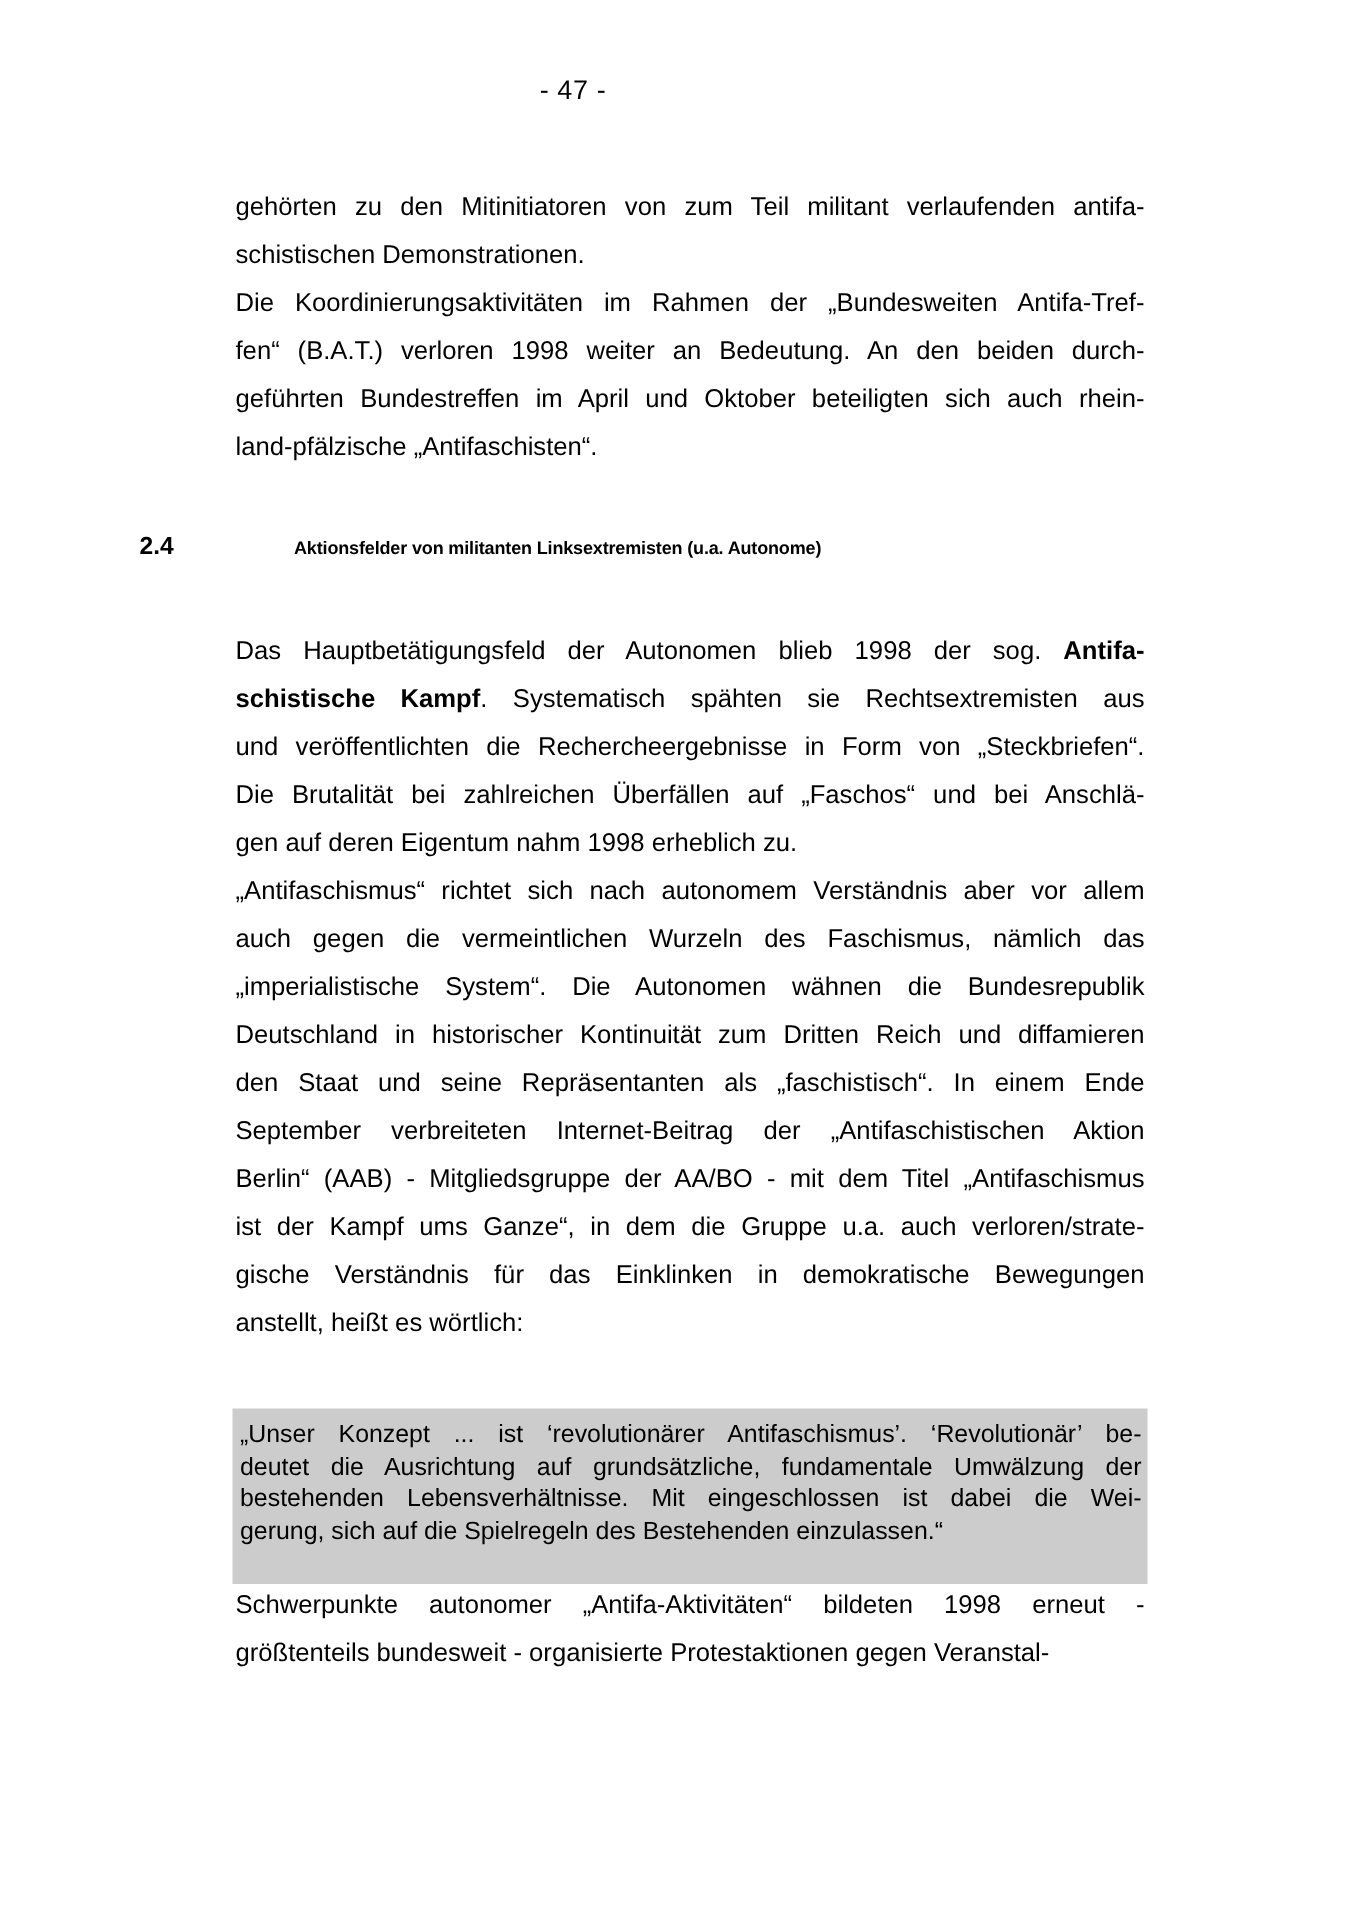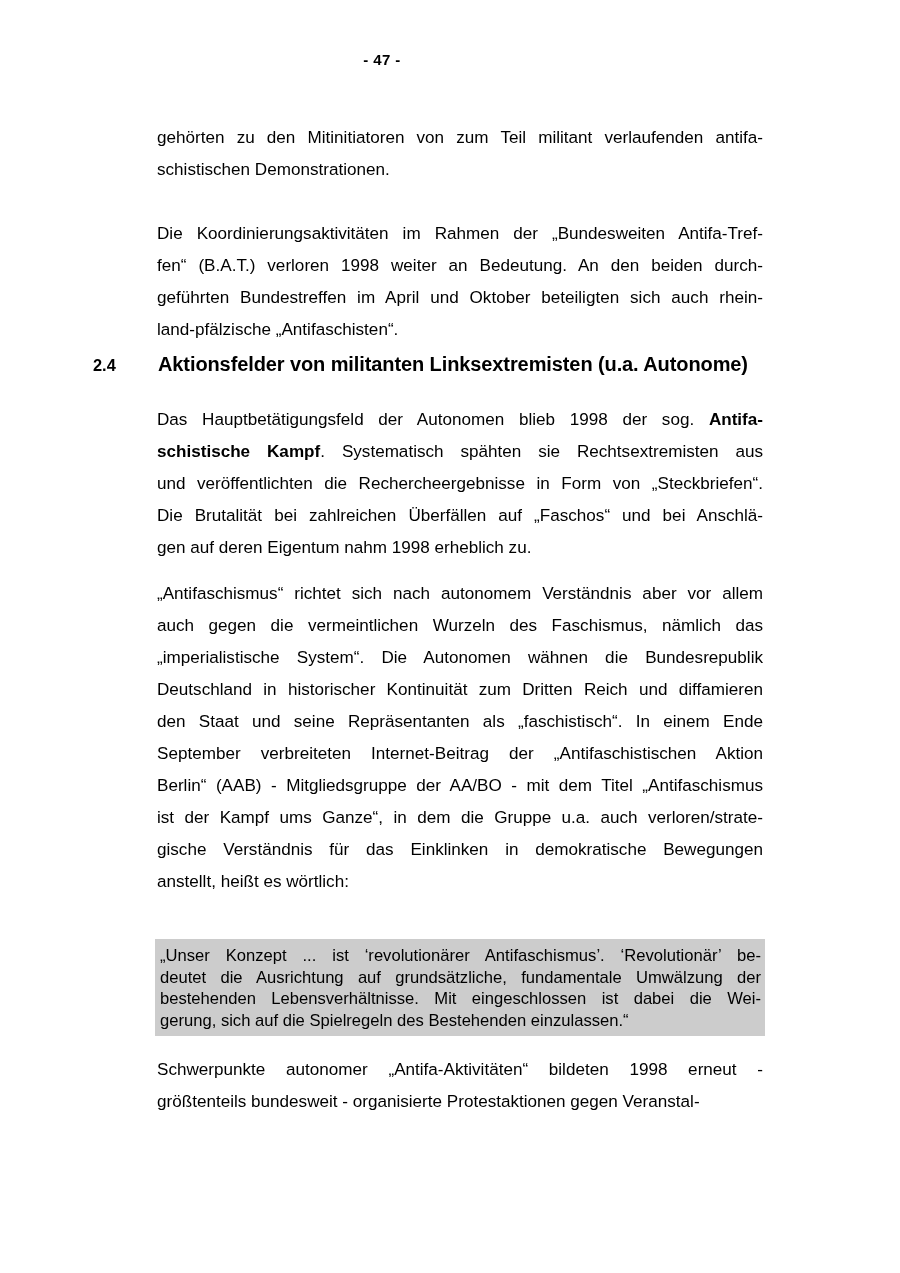--- a/index.html
+++ b/index.html
@@ -27,22 +27,22 @@
     box-sizing: border-box;
   }
 
   
   .page-number {
     position: absolute;
     top: 50px;
     left: 0;
     width: 764px;
     text-align: center;
-    font-size: 15px;
-    font-weight: bold;
+    font-size: 18px;
+    font-weight: normal;
     letter-spacing: 0.4px;
     line-height: 20px;
   }
 
   p.body-text {
     margin: 0;
     font-size: 17.1px;
     line-height: 32px;
     text-align: justify;
     text-justify: inter-word;
@@ -66,43 +66,44 @@
   }
 
   
   .heading-block {
     position: absolute;
     left: 93px;
     top: 352px;
     width: 680px;
     display: flex;
     align-items: baseline;
+    gap: 38px;
   }
   .heading-number {
     font-size: 16.4px;
     font-weight: bold;
     width: 65px;
     flex: 0 0 65px;
     line-height: 24px;
   }
   .heading-title {
-    font-size: 20px;
+    font-size: 12px;
     font-weight: bold;
     line-height: 24px;
     letter-spacing: -0.1px;
   }
 
   
   .quote-box {
     position: absolute;
     left: 155px;
     top: 939px;
     width: 610px;
     box-sizing: border-box;
-    padding: 6px 4px 5px 5px;
+    padding: 6px 4px 25px 5px;
   }
   .quote-box .qline {
     display: block;
     font-size: 16.6px;
     line-height: 21.5px;
     text-align: justify;
     text-align-last: justify;
     white-space: pre-wrap;
   }
   .quote-box .qline.loose {
@@ -119,35 +120,35 @@
 
   <div class="page-number">- 47 -</div>
 
   <div class="blk" style="top:122px;">
     <p class="body-text">
       <span class="ln">gehörten zu den Mitinitiatoren von zum Teil militant verlaufenden antifa-</span>
       <span class="ln loose">schistischen Demonstrationen.</span>
     </p>
   </div>
 
-  <div class="blk" style="top:186px;margin-top:32px;">
+  <div class="blk" style="top:186px;">
     <p class="body-text">
       <span class="ln">Die Koordinierungsaktivitäten im Rahmen der „Bundesweiten Antifa-Tref-</span>
       <span class="ln">fen“ (B.A.T.) verloren 1998 weiter an Bedeutung. An den beiden durch-</span>
       <span class="ln">geführten Bundestreffen im April und Oktober beteiligten sich auch rhein-</span>
       <span class="ln loose">land-pfälzische „Antifaschisten“.</span>
     </p>
   </div>
 
   <div class="heading-block">
     <span class="heading-number">2.4</span>
     <span class="heading-title">Aktionsfelder von militanten Linksextremisten (u.a. Autonome)</span>
   </div>
 
-  <div class="blk" style="top:404px;">
+  <div class="blk" style="top:418px;">
     <p class="body-text">
       <span class="ln"><span>Das Hauptbetätigungsfeld der Autonomen blieb 1998 der sog. </span><b>Antifa-</b></span>
       <span class="ln"><b>schistische Kampf</b><span>. Systematisch spähten sie Rechtsextremisten aus</span></span>
       <span class="ln">und veröffentlichten die Rechercheergebnisse in Form von „Steckbriefen“.</span>
       <span class="ln">Die Brutalität bei zahlreichen Überfällen auf „Faschos“ und bei Anschlä-</span>
       <span class="ln loose">gen auf deren Eigentum nahm 1998 erheblich zu.</span>
     </p>
   </div>
 
   <div class="blk" style="top:578px;">

